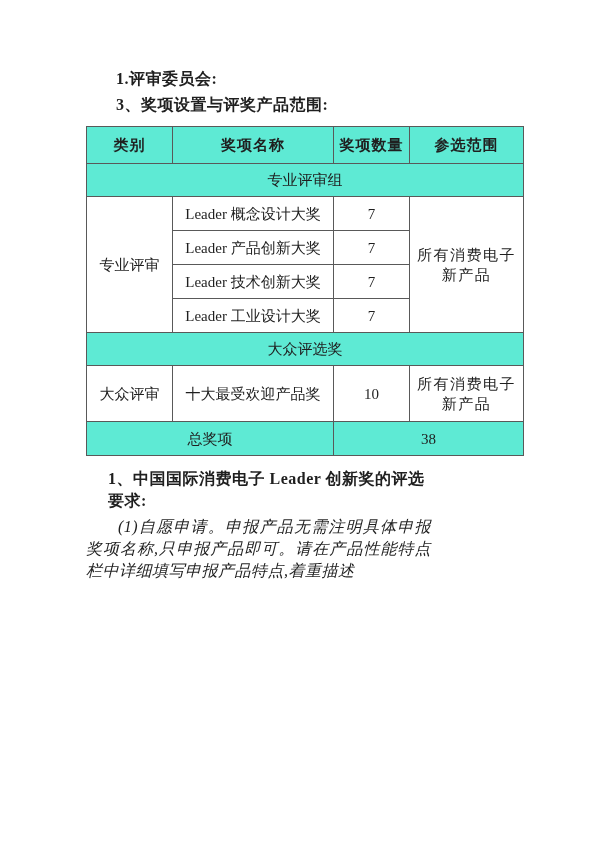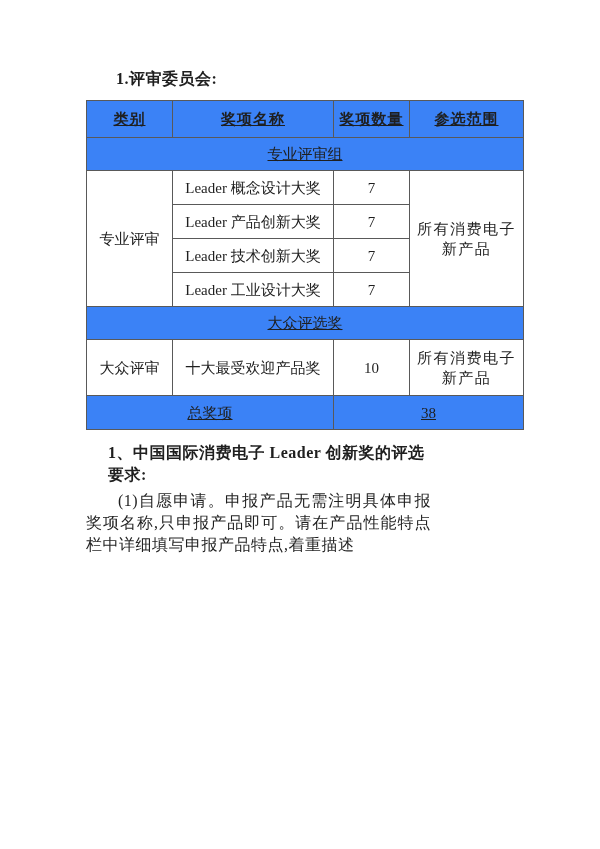--- a/index.html
+++ b/index.html
@@ -23,45 +23,46 @@
   }
   table.awards {
     border-collapse:collapse; table-layout:fixed;
     width:437px; margin:10px 0 12px 0;
     font-size:15px;
   }
   table.awards td {
     border:1px solid #595959; text-align:center; vertical-align:middle;
     padding:2px 4px; line-height:20px;
   }
-  td.gray { background:#3b82f6;text-decoration:underline; }
+  td.gray { background:#5eead4; }
   td.head { font-weight:bold; letter-spacing:1px; }
   td.left { text-align:left; padding-left:13px; }
   td.scope { text-align:justify; padding-left:10px; padding-right:8px; letter-spacing:1.5px; }
   tr.r-head   { height:37px; }
   tr.r-group  { height:33px; }
   tr.r-award  { height:34px; }
   tr.r-public { height:56px; }
   tr.r-total  { height:34px; }
   .check-line {
     font-size:16px; font-weight:bold; letter-spacing:0.5px;
     margin:6px 0 8px 22px; line-height:22px;
   }
   .check-line .check { margin-right:14px; font-weight:bold; }
   .sub-heading { margin-left:22px; }
-  .tail-para { margin-top:4px; }
+  .tail-para { margin-top:4px;font-style:italic; }
 </style>
 </head>
 <body>
 
 <div class="page">
 
   <div class="sec-heading">1.评审委员会:</div>
 
 
+  <div class="sec-heading">3、奖项设置与评奖产品范围:</div>
 
   <table class="awards">
     <colgroup>
       <col style="width:86px">
         <col style="width:161px">
         <col style="width:76px">
         <col style="width:114px">
     </colgroup>
     <tbody>
       <tr class="r-head">

